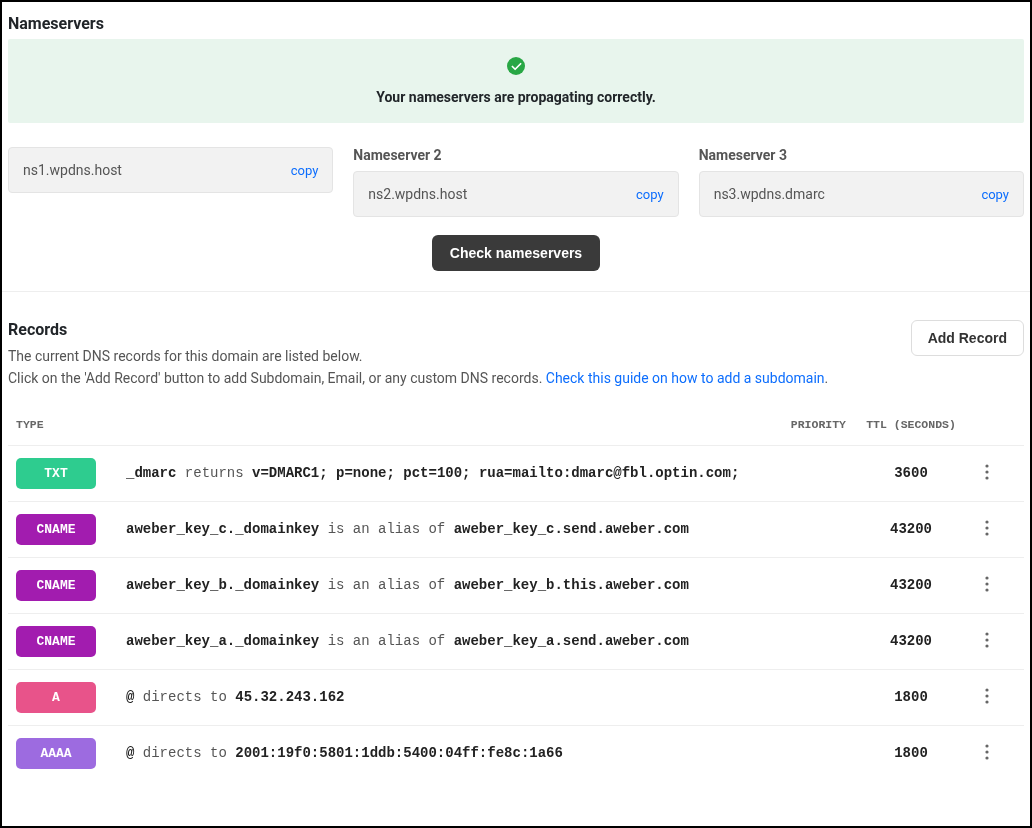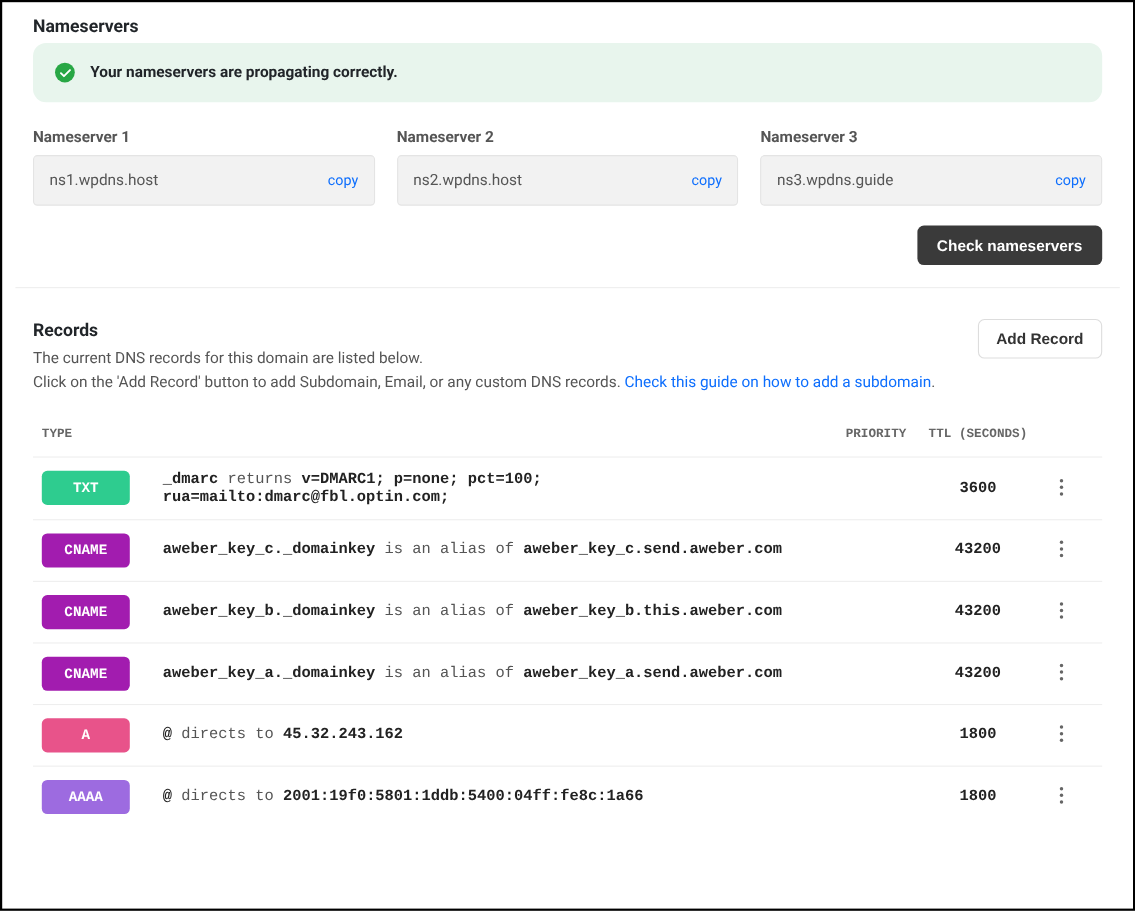--- a/index.html
+++ b/index.html
@@ -1,31 +1,31 @@
 <!DOCTYPE html>
 <html><head>
 <meta charset="utf-8">
 <style>
 * { box-sizing: border-box; margin: 0; padding: 0; }
 body { font-family: -apple-system, BlinkMacSystemFont, "Segoe UI", Roboto, Arial, sans-serif; background: #fff; border: 2px solid #000; width: 1032px; height: 828px; overflow: hidden; color: #212529; }
-.container { padding: 12px 28px; }
+.container { padding: 12px 6px; }
 .section-title { font-size: 16px; font-weight: 700; margin-bottom: 6px; }
 .section-desc { font-size: 14px; color: #555; line-height: 1.6; margin-bottom: 20px; }
 .link { color: #0d6efd; text-decoration: none; }
-.alert { background: #e8f5ed; border-radius: 12px; padding: 18px 20px; display: flex; align-items: center; gap: 14px; margin-bottom: 24px; }
+.alert { background: #e8f5ed; border-radius: 2px; padding: 18px 20px; display: flex; align-items: center; gap: 14px; margin-bottom: 24px; flex-direction: column; }
 .check-icon { width: 18px; height: 18px; background: #28a745; border-radius: 50%; display: inline-flex; align-items: center; justify-content: center; flex-shrink: 0; }
 .check-icon svg { width: 11px; height: 11px; }
 .alert-text { font-weight: 700; font-size: 14px; color: #212529; }
 .ns-row { display: flex; gap: 20px; margin-bottom: 18px; }
 .ns-col { flex: 1; }
 .ns-label { font-size: 14px; font-weight: 700; color: #555; margin-bottom: 8px; }
 .ns-box { background: #f2f2f2; border: 1px solid #e4e4e4; border-radius: 4px; padding: 14px 14px; display: flex; justify-content: space-between; align-items: center; }
 .ns-value { font-size: 14px; color: #555; }
 .copy-link { font-size: 13px; color: #0d6efd; cursor: pointer; }
-.btn-row { display: flex; justify-content: flex-end; margin-bottom: 8px; }
+.btn-row { display: flex; justify-content: center; margin-bottom: 8px; }
 .btn-dark { background: #3a3a3a; color: #fff; border: none; border-radius: 6px; padding: 10px 18px; font-size: 14px; font-weight: 600; cursor: pointer; }
 .divider { border-top: 1px solid #eee; margin: 20px -16px 28px; }
 .records-header { display: flex; justify-content: center; align-items: flex-start; }
 .records-info { flex: 1; }
 .btn-outline { background: #fff; border: 1px solid #ddd; border-radius: 6px; padding: 9px 16px; font-size: 14px; font-weight: 600; cursor: pointer; color: #333; }
 .records-sub { font-size: 14px; color: #555; line-height: 1.6; }
 .table { margin-top: 28px; font-family: Liberation Mono, monospace; }
 .thead { display: flex; align-items: center; font-size: 11.5px; font-weight: 700; color: #666; text-transform: uppercase; padding: 0 8px 14px; }
 .col-type { width: 110px; }
 .col-desc { flex: 1; }
@@ -54,37 +54,36 @@
     <span class="check-icon">
       <svg viewBox="0 0 16 16" fill="none">
           <path d="M2 8l4 4 8-8" stroke="#fff" stroke-width="2.5" stroke-linecap="round" stroke-linejoin="round"></path>
         </svg>
     </span>
     <span class="alert-text">Your nameservers are propagating correctly.</span>
   </div>
 
   <div class="ns-row" id="ns-row">
       <div class="ns-col">
-    <div class="ns-label">Nameserver 1</div>
     <div class="ns-box">
       <span class="ns-value">ns1.wpdns.host</span>
       <span class="copy-link">copy</span>
     </div>
       </div>
       <div class="ns-col">
     <div class="ns-label">Nameserver 2</div>
     <div class="ns-box">
       <span class="ns-value">ns2.wpdns.host</span>
       <span class="copy-link">copy</span>
     </div>
       </div>
       <div class="ns-col">
     <div class="ns-label">Nameserver 3</div>
     <div class="ns-box">
-      <span class="ns-value">ns3.wpdns.guide</span>
+      <span class="ns-value">ns3.wpdns.dmarc</span>
       <span class="copy-link">copy</span>
     </div>
       </div>
     </div>
 
   <div class="btn-row">
     <button class="btn-dark">Check nameservers</button>
   </div>
 
   <div class="divider"></div>

